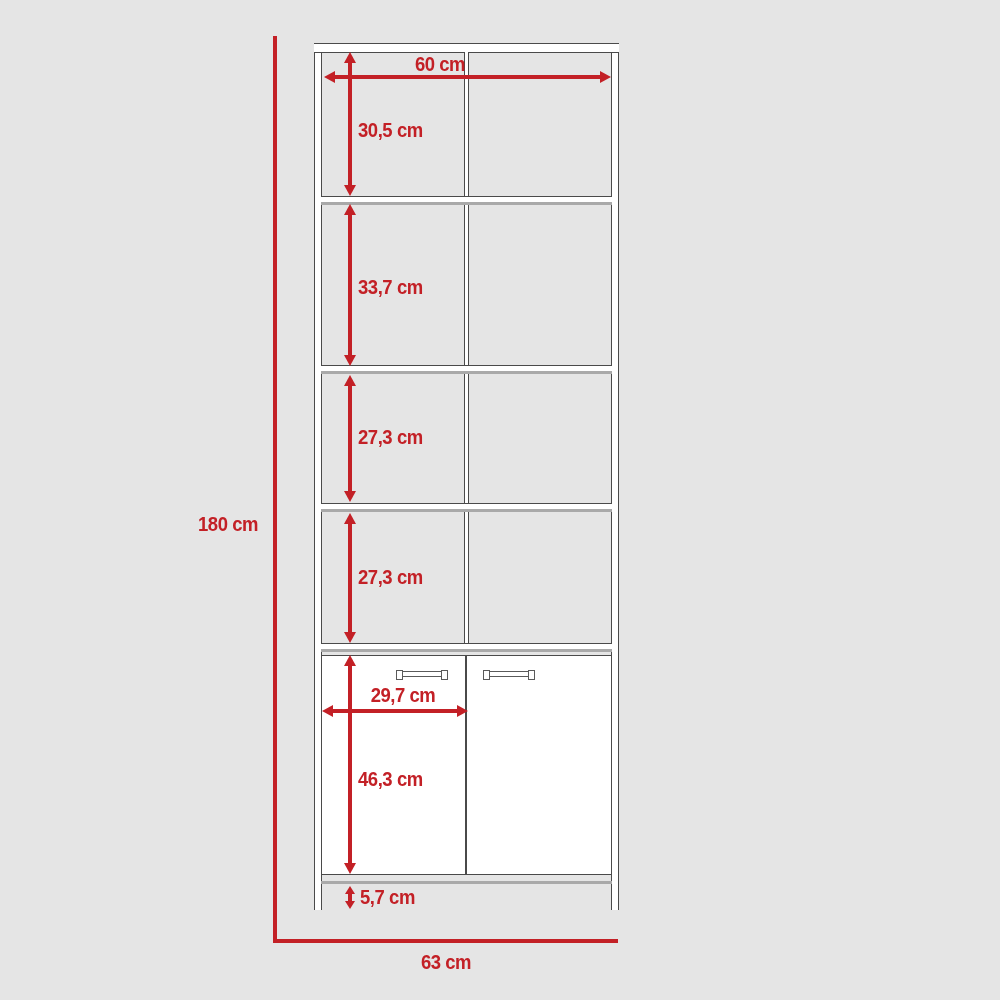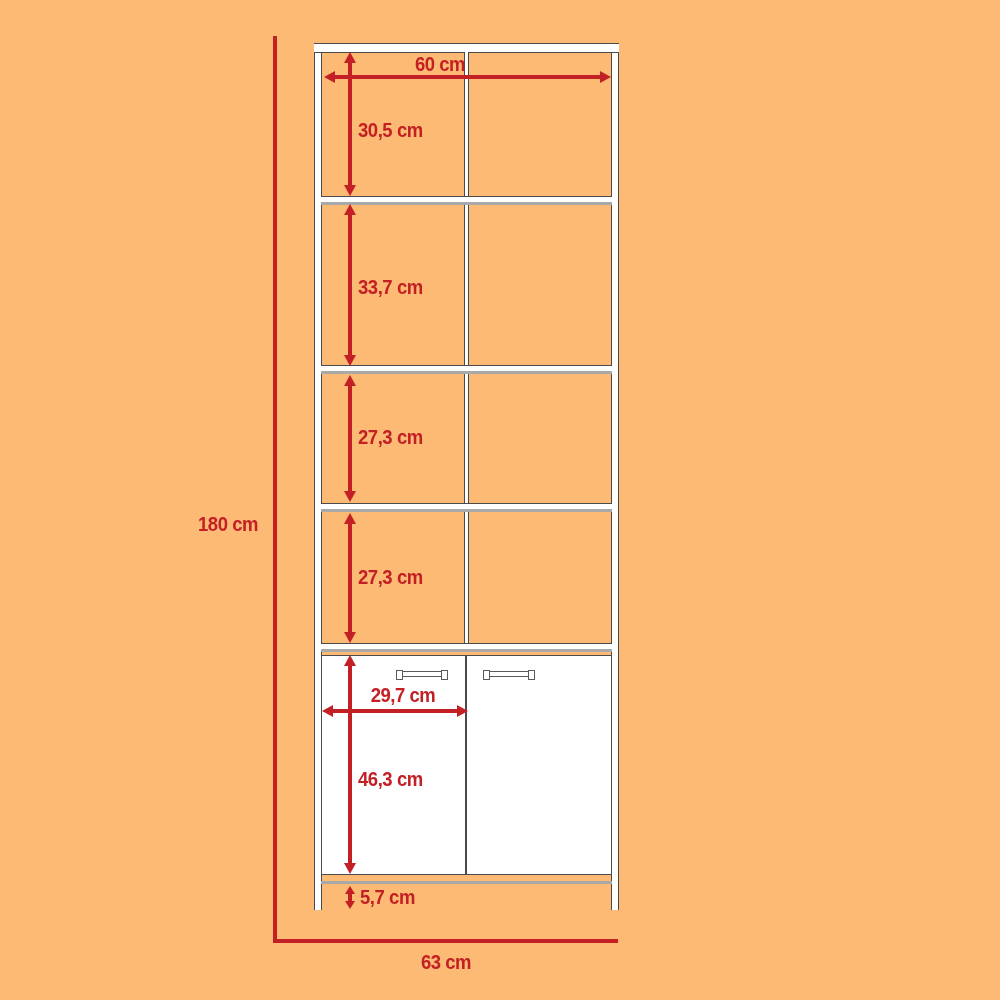--- a/index.html
+++ b/index.html
@@ -1,20 +1,20 @@
 <!DOCTYPE html>
 <html><head>
 <meta charset="utf-8">
 <style>
   * { margin:0; padding:0; box-sizing:border-box; }
   html,body { background:#ffffff; }
   .stage{
     position:relative;
     width:1000px; height:1000px;
-    background:#fdba74;
+    background:#e5e5e5;
     overflow:hidden;
     font-family:"Liberation Sans", sans-serif;
   }
   
   .post{
     position:absolute; top:43px; width:8px; height:867px;
     border-left:1px solid #4a4a4a; border-right:1px solid #4a4a4a;
     background:#ffffff;
   }
   .top-panel{

